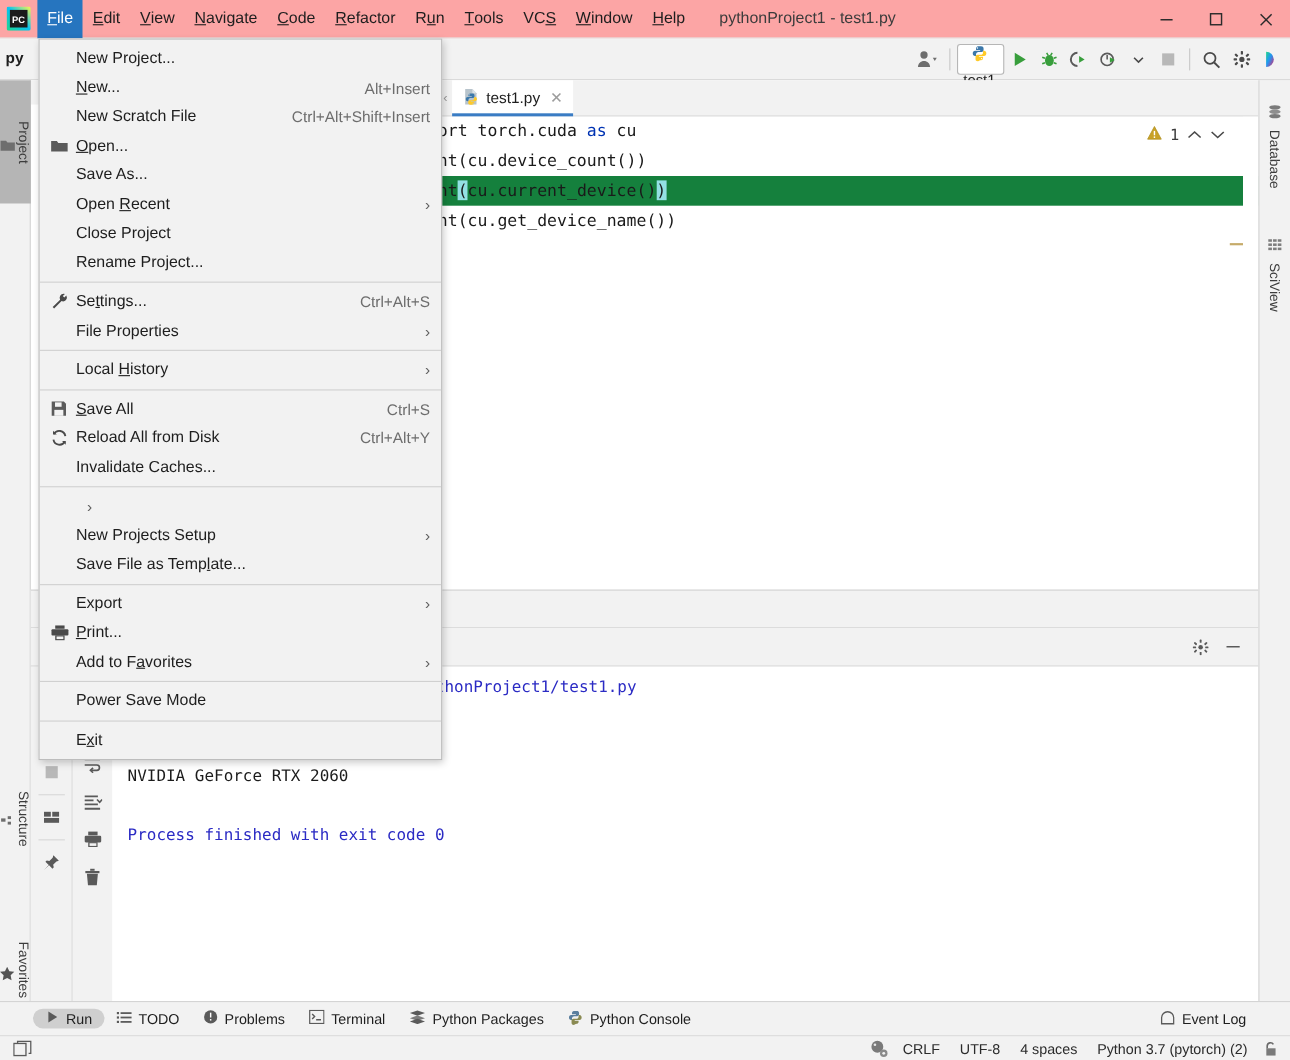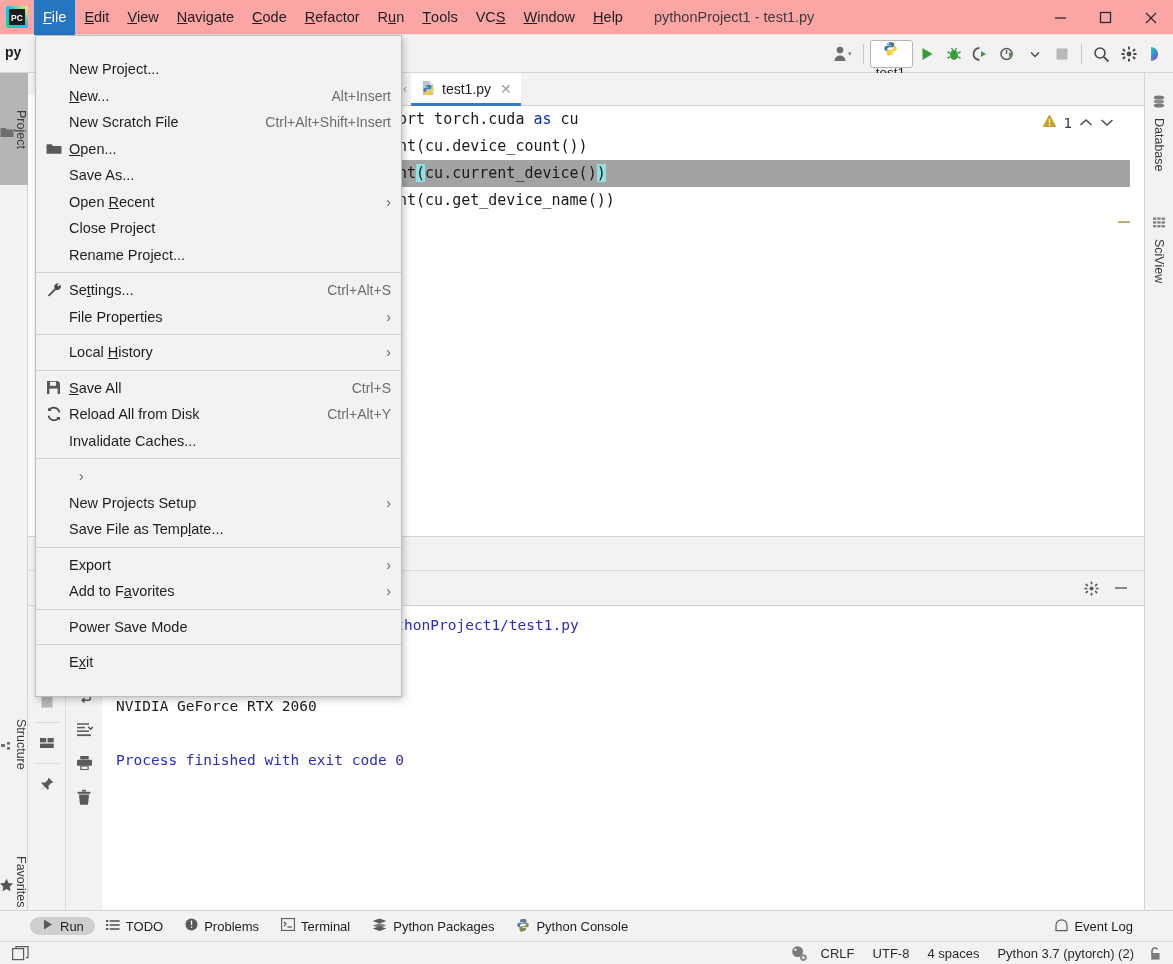--- a/index.html
+++ b/index.html
@@ -116,21 +116,21 @@
 
   .code-area {
     position: absolute; left: 396px; top: 106px; width: 748px; height: 430px;
     background: #ffffff; overflow: hidden;
     font-family: "DejaVu Sans Mono", monospace; font-size: 15px;
   }
   .code-line {
     position: relative; height: 27px; line-height: 27px; padding-left: 2px;
     white-space: pre; color: #1a1a1a;
   }
-  .code-line.cur { background: #a3a3a3; }
+  .code-line.cur { background: #15803d; }
   .kw { color: #0033b3; }
   .brk { background: #93e0e3; }
   .warn-strip {
     position: absolute; right: 30px; top: 8px;
     display: flex; align-items: center; gap: 7px;
     font-size: 14px; color: #4c4c4c;
   }
   .warn-count { color: #3c3c3c; }
   .chev { color: #5a5a5a; font-size: 13px; }
   .mini-mark {
@@ -230,21 +230,21 @@
     padding: 0 9px; font-size: 13px; color: #2b2b2b; white-space: nowrap;
     height: 23px; display: flex; align-items: center;
   }
   .sb-ic { width: 24px; height: 23px; display: flex; align-items: center; justify-content: center; }
 
   
   .dropdown {
     position: absolute; left: 35px; top: 35px; width: 367px;
     background: #f2f2f2; border: 1px solid #bdbdbd;
     box-shadow: 2px 3px 7px rgba(0,0,0,0.22);
-    padding: 20px 0; z-index: 50;
+    padding: 4px 0; z-index: 50;
   }
   .dd-item {
     position: relative; display: flex; align-items: center;
     height: 26.5px; padding: 0 10px 0 10px; font-size: 14.5px; color: #1e1e1e;
     white-space: nowrap;
   }
   .dd-ico { width: 23px; flex: 0 0 23px; display: flex; align-items: center; justify-content: flex-start; }
   .dd-label { flex: 1 1 auto; }
   .dd-short { color: #6d6d6d; font-size: 14px; padding-left: 14px; }
   .dd-arrow { color: #606060; font-size: 14px; padding-left: 10px; }
@@ -879,20 +879,31 @@
     </div>
 
     <div class="dd-sep"></div>
 
     <div class="dd-item">
       <span class="dd-ico"></span>
       <span class="dd-label">Export</span>
       <span class="dd-arrow">›</span>
     </div>
     <div class="dd-item">
+      <span class="dd-ico">
+        <svg width="17" height="15" viewBox="0 0 17 15">
+          <rect x="4.2" y="0.6" width="8.5" height="3" fill="#4a4a4a"></rect>
+          <rect x="0.8" y="4" width="15.4" height="5.8" rx="1" fill="#4a4a4a"></rect>
+          <rect x="4.2" y="9.6" width="8.5" height="4.4" fill="#4a4a4a"></rect>
+          <rect x="5.4" y="10.6" width="6.2" height="2.4" fill="#f2f2f2"></rect>
+        </svg>
+      </span>
+      <span class="dd-label"><span class="u">P</span>rint...</span>
+    </div>
+    <div class="dd-item">
       <span class="dd-ico"></span>
       <span class="dd-label">Add to F<span class="u">a</span>vorites</span>
       <span class="dd-arrow">›</span>
     </div>
 
     <div class="dd-sep"></div>
 
     <div class="dd-item">
       <span class="dd-ico"></span>
       <span class="dd-label">Power Save Mode</span>

